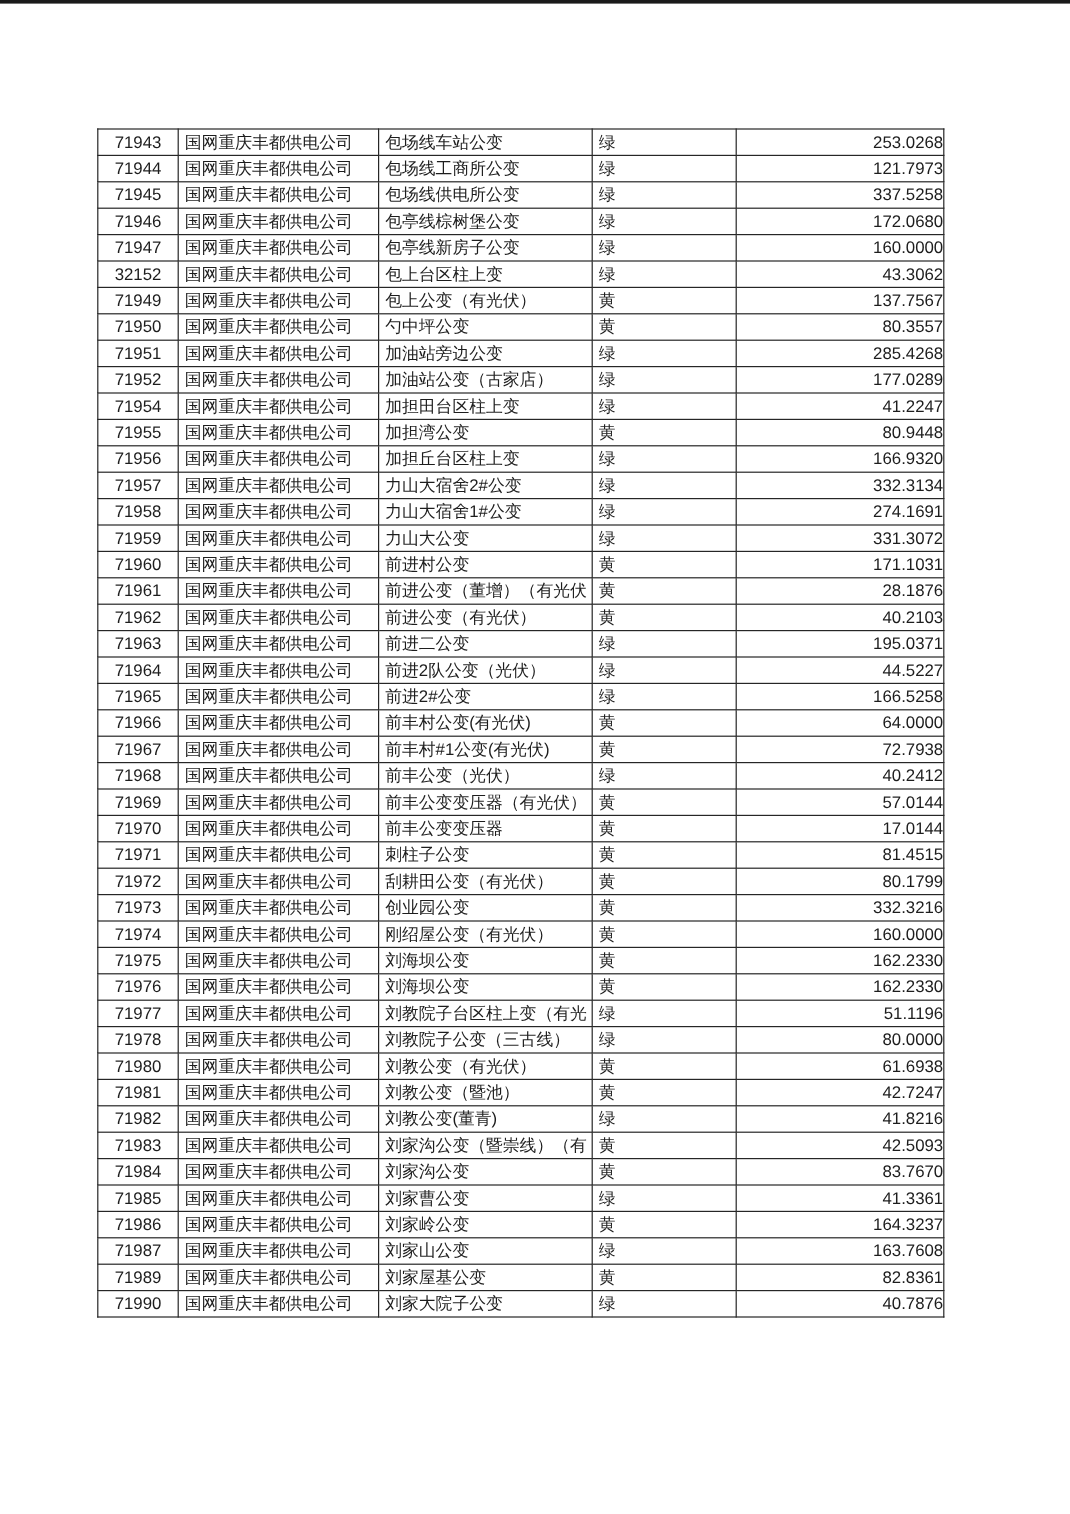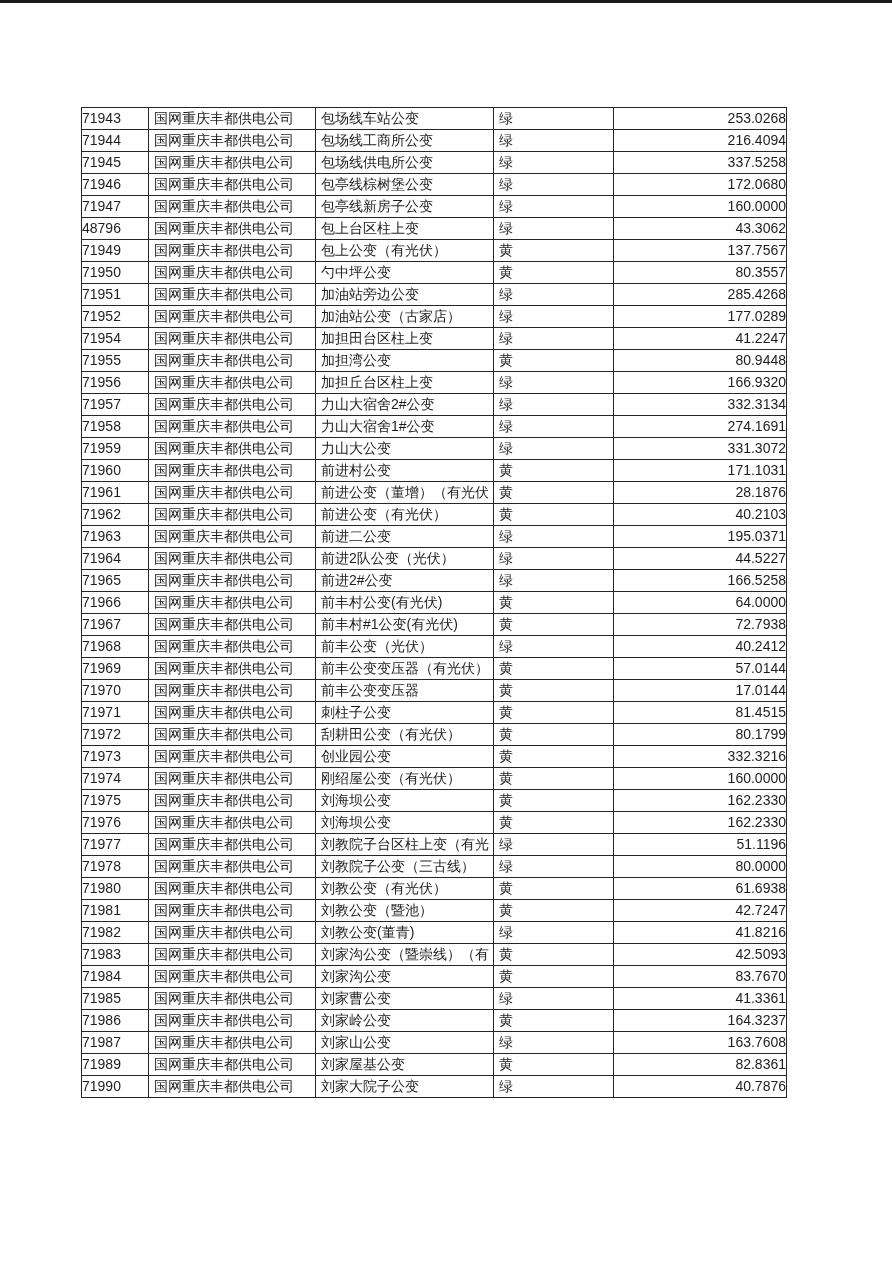--- a/index.html
+++ b/index.html
@@ -26,21 +26,21 @@
   table.grid td {
     border:1.8px solid #262626;
     padding:0;
     font-size:14px;
     color:#1d1d1d;
     line-height:21px;
     white-space:nowrap;
     overflow:hidden;
     vertical-align:middle;
   }
-  table.grid td.c-id    { text-align:left; }
+  table.grid td.c-id    { text-align:center; }
   table.grid td.c-co    { padding-left:5px;margin-top:19px; }
   table.grid td.c-name  { padding-left:5px; }
   table.grid td.c-status{ padding-left:5px; }
   table.grid td.c-value { text-align:right; padding-left:18px; }
 </style>
 </head>
 <body>
 
 <div class="page">
   <div class="top-edge"></div>
@@ -59,21 +59,21 @@
           <td class="c-co">国网重庆丰都供电公司</td>
           <td class="c-name">包场线车站公变</td>
           <td class="c-status">绿</td>
           <td class="c-value">253.0268</td>
         </tr>
         <tr>
           <td class="c-id">71944</td>
           <td class="c-co">国网重庆丰都供电公司</td>
           <td class="c-name">包场线工商所公变</td>
           <td class="c-status">绿</td>
-          <td class="c-value">216.4094</td>
+          <td class="c-value">121.7973</td>
         </tr>
         <tr>
           <td class="c-id">71945</td>
           <td class="c-co">国网重庆丰都供电公司</td>
           <td class="c-name">包场线供电所公变</td>
           <td class="c-status">绿</td>
           <td class="c-value">337.5258</td>
         </tr>
         <tr>
           <td class="c-id">71946</td>
@@ -83,21 +83,21 @@
           <td class="c-value">172.0680</td>
         </tr>
         <tr>
           <td class="c-id">71947</td>
           <td class="c-co">国网重庆丰都供电公司</td>
           <td class="c-name">包亭线新房子公变</td>
           <td class="c-status">绿</td>
           <td class="c-value">160.0000</td>
         </tr>
         <tr>
-          <td class="c-id">48796</td>
+          <td class="c-id">32152</td>
           <td class="c-co">国网重庆丰都供电公司</td>
           <td class="c-name">包上台区柱上变</td>
           <td class="c-status">绿</td>
           <td class="c-value">43.3062</td>
         </tr>
         <tr>
           <td class="c-id">71949</td>
           <td class="c-co">国网重庆丰都供电公司</td>
           <td class="c-name">包上公变（有光伏）</td>
           <td class="c-status">黄</td>

